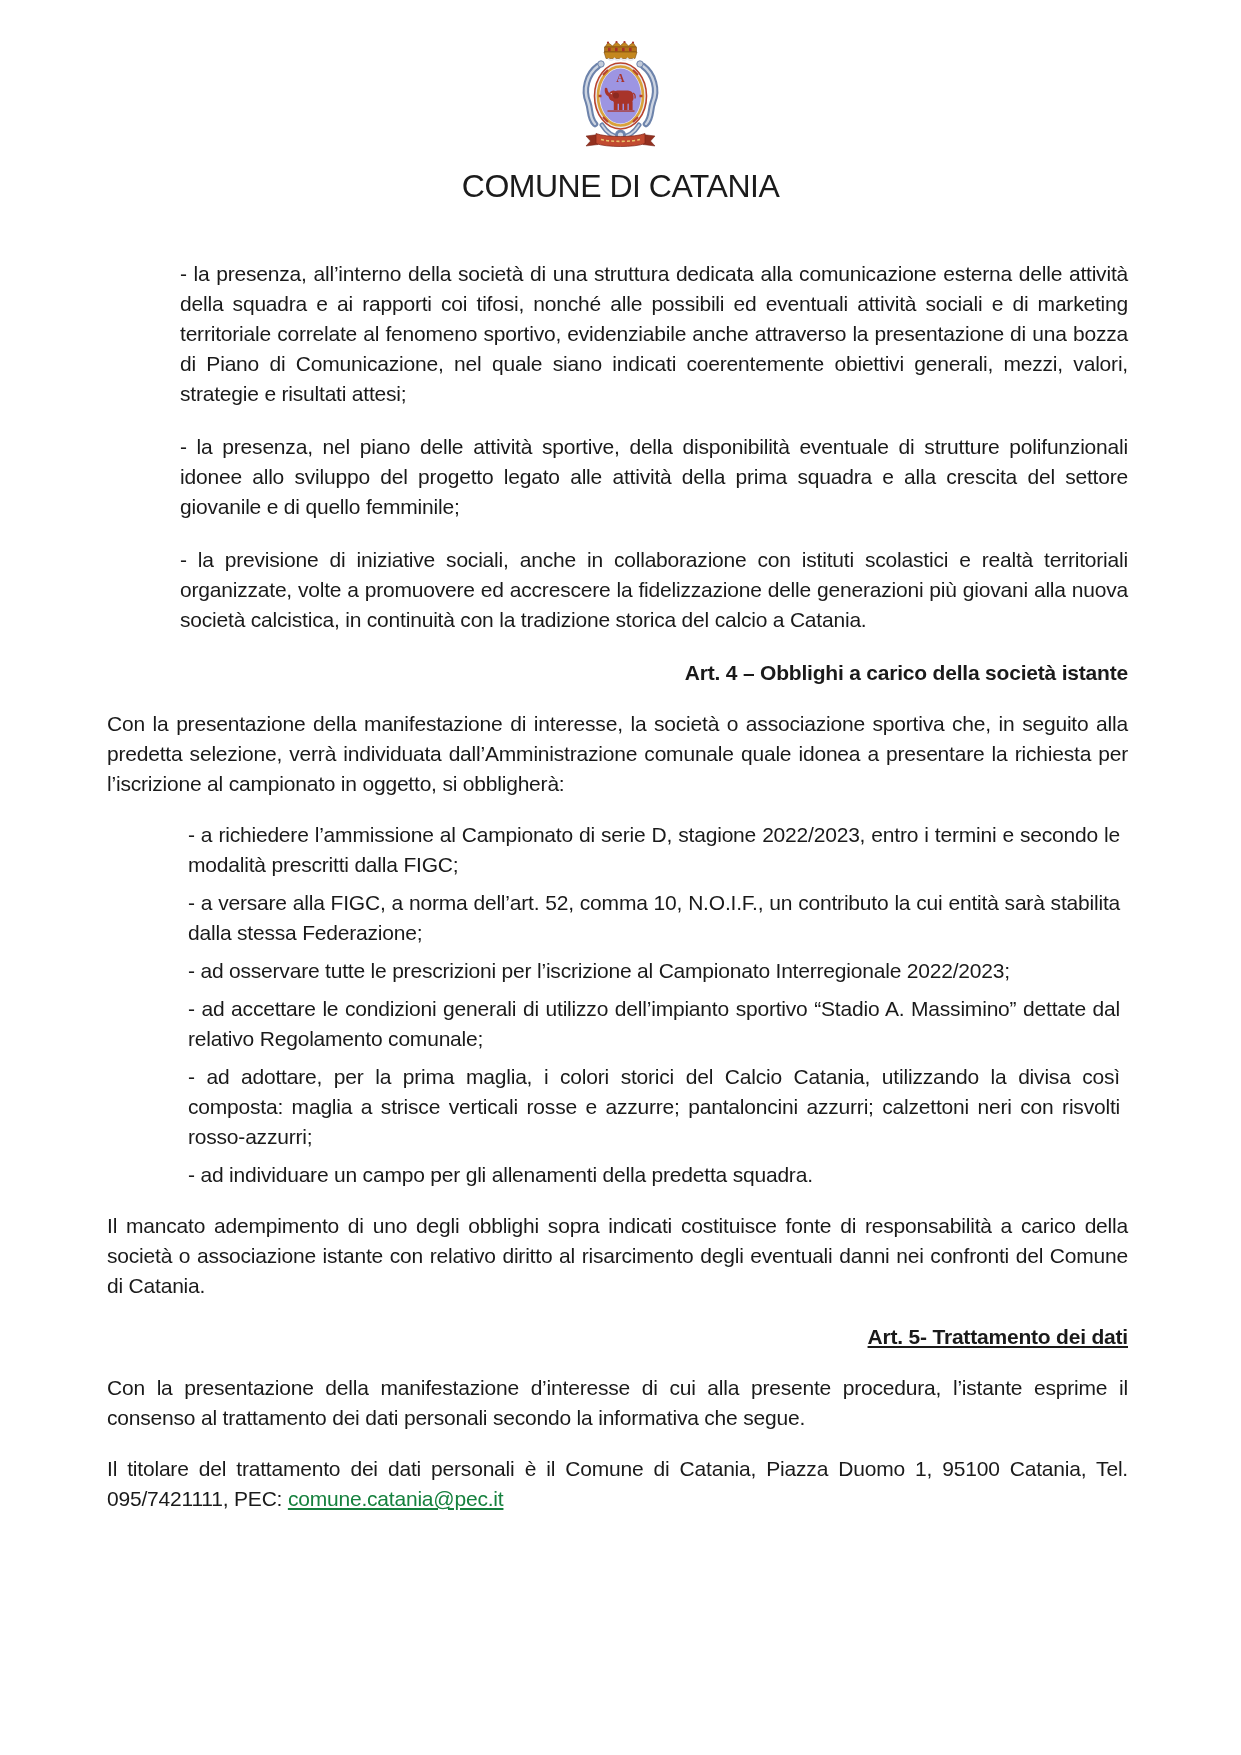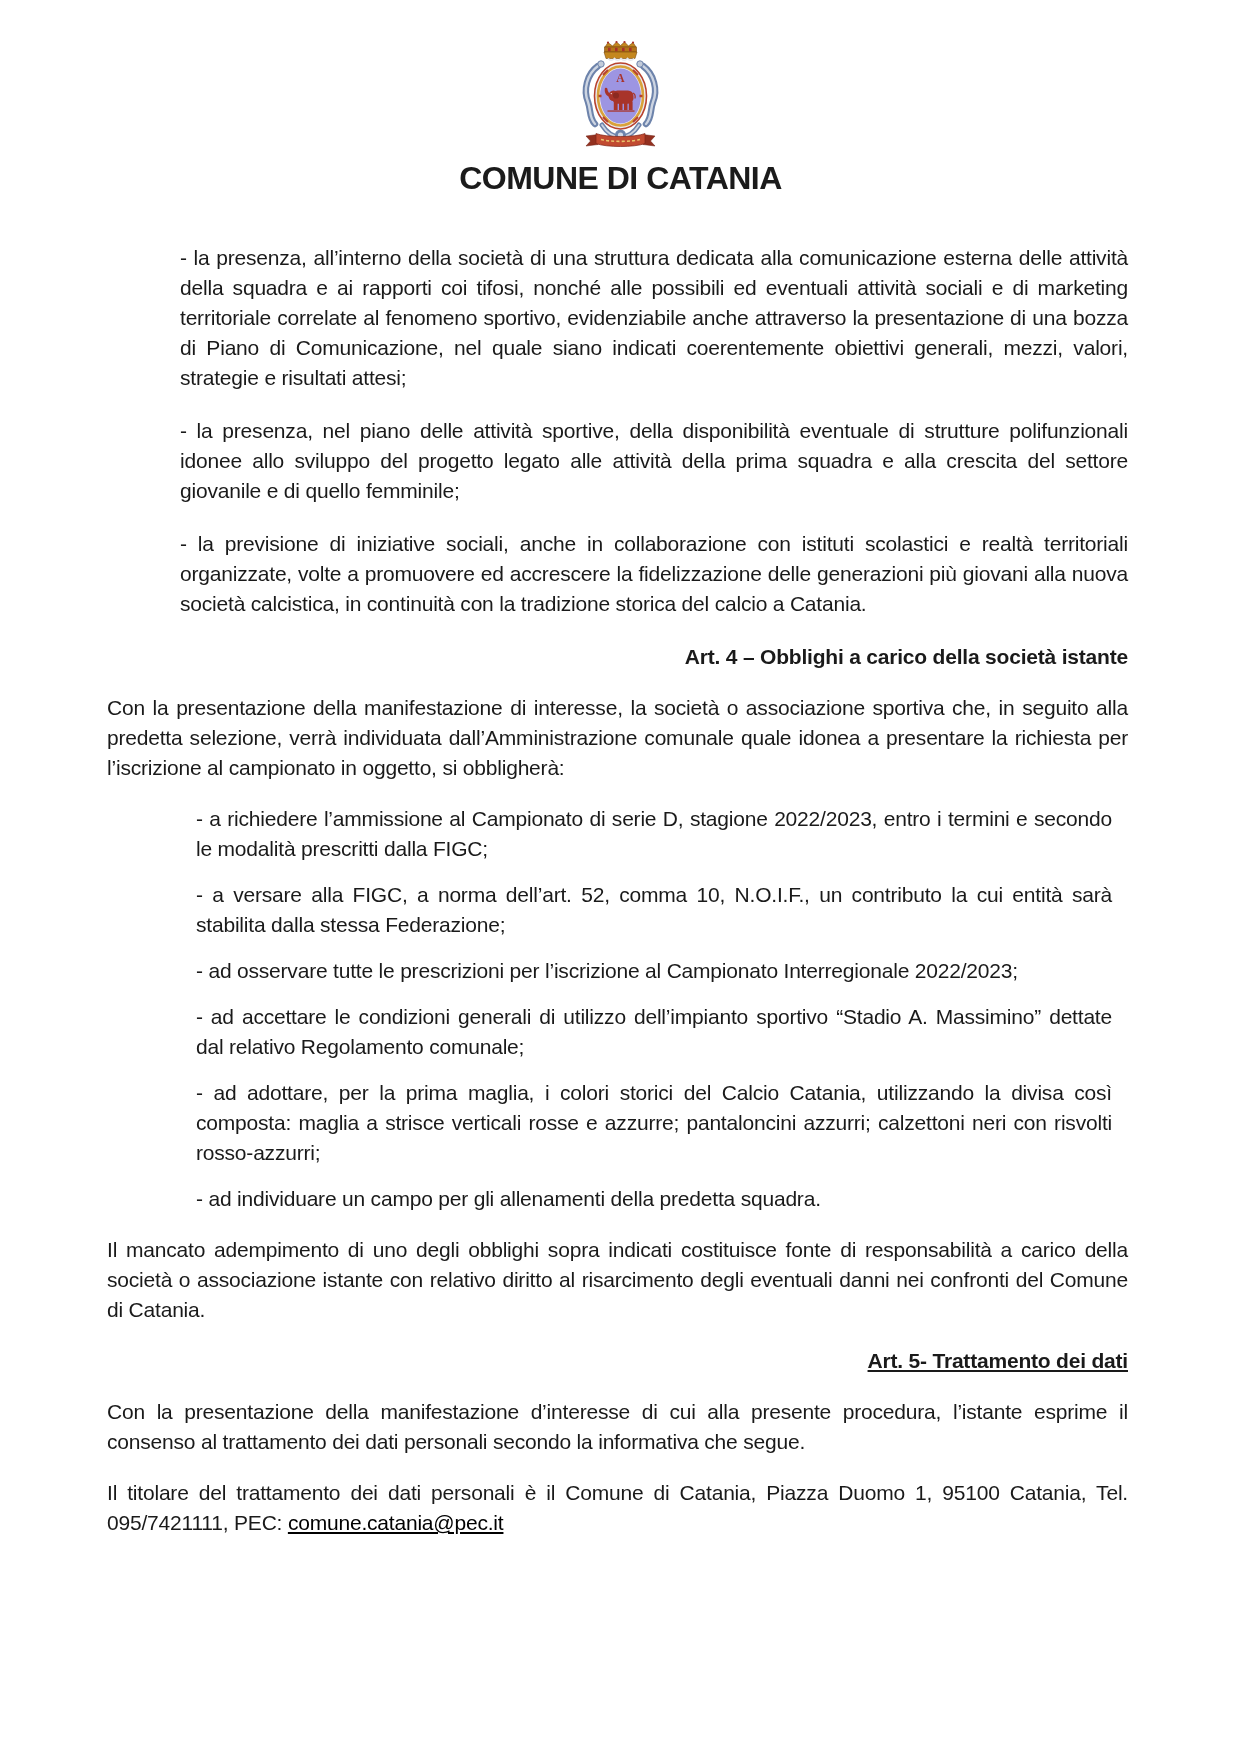--- a/index.html
+++ b/index.html
@@ -21,23 +21,23 @@
     box-sizing: border-box;
   }
   header {
     padding-top: 40px;
     text-align: center;
   }
   .logo-wrap {
     line-height: 0;
   }
   h1.doc-title {
-    margin: 8px;
+    margin: 16px;
     font-size: 32px;
-    font-weight: bold;
+    font-weight: normal;
     letter-spacing: -0.5px;
     line-height: 40px;
     color: #1b1b1b;
     text-align: center;
   }
   .content {
     margin: 0 113px 0 107px;
     padding-top: 37px;
     font-size: 21px;
     line-height: 30px;
@@ -47,36 +47,36 @@
   .content p {
     margin: 0 0 21px 0;
   }
   .indent {
     padding-left: 73px;
   }
   .lead-list p {
     margin: 0 0 23px 0;
   }
   .obligations p {
-    margin: 16px;
+    margin: 8px;
   }
   h2.art-heading {
     font-size: 21px;
     line-height: 30px;
     font-weight: bold;
     margin: 0 0 21px 0;
     text-align: right;
     letter-spacing: -0.2px;
   }
   h2.art5 {
     margin-top: 21px;
     text-decoration: underline;
   }
   .pec-link {
-    color: #000000;
+    color: #15803d;
     text-decoration: underline;
     cursor: pointer;
   }
 </style>
 </head>
 <body>
 
 <div class="page">
 
   <header>

